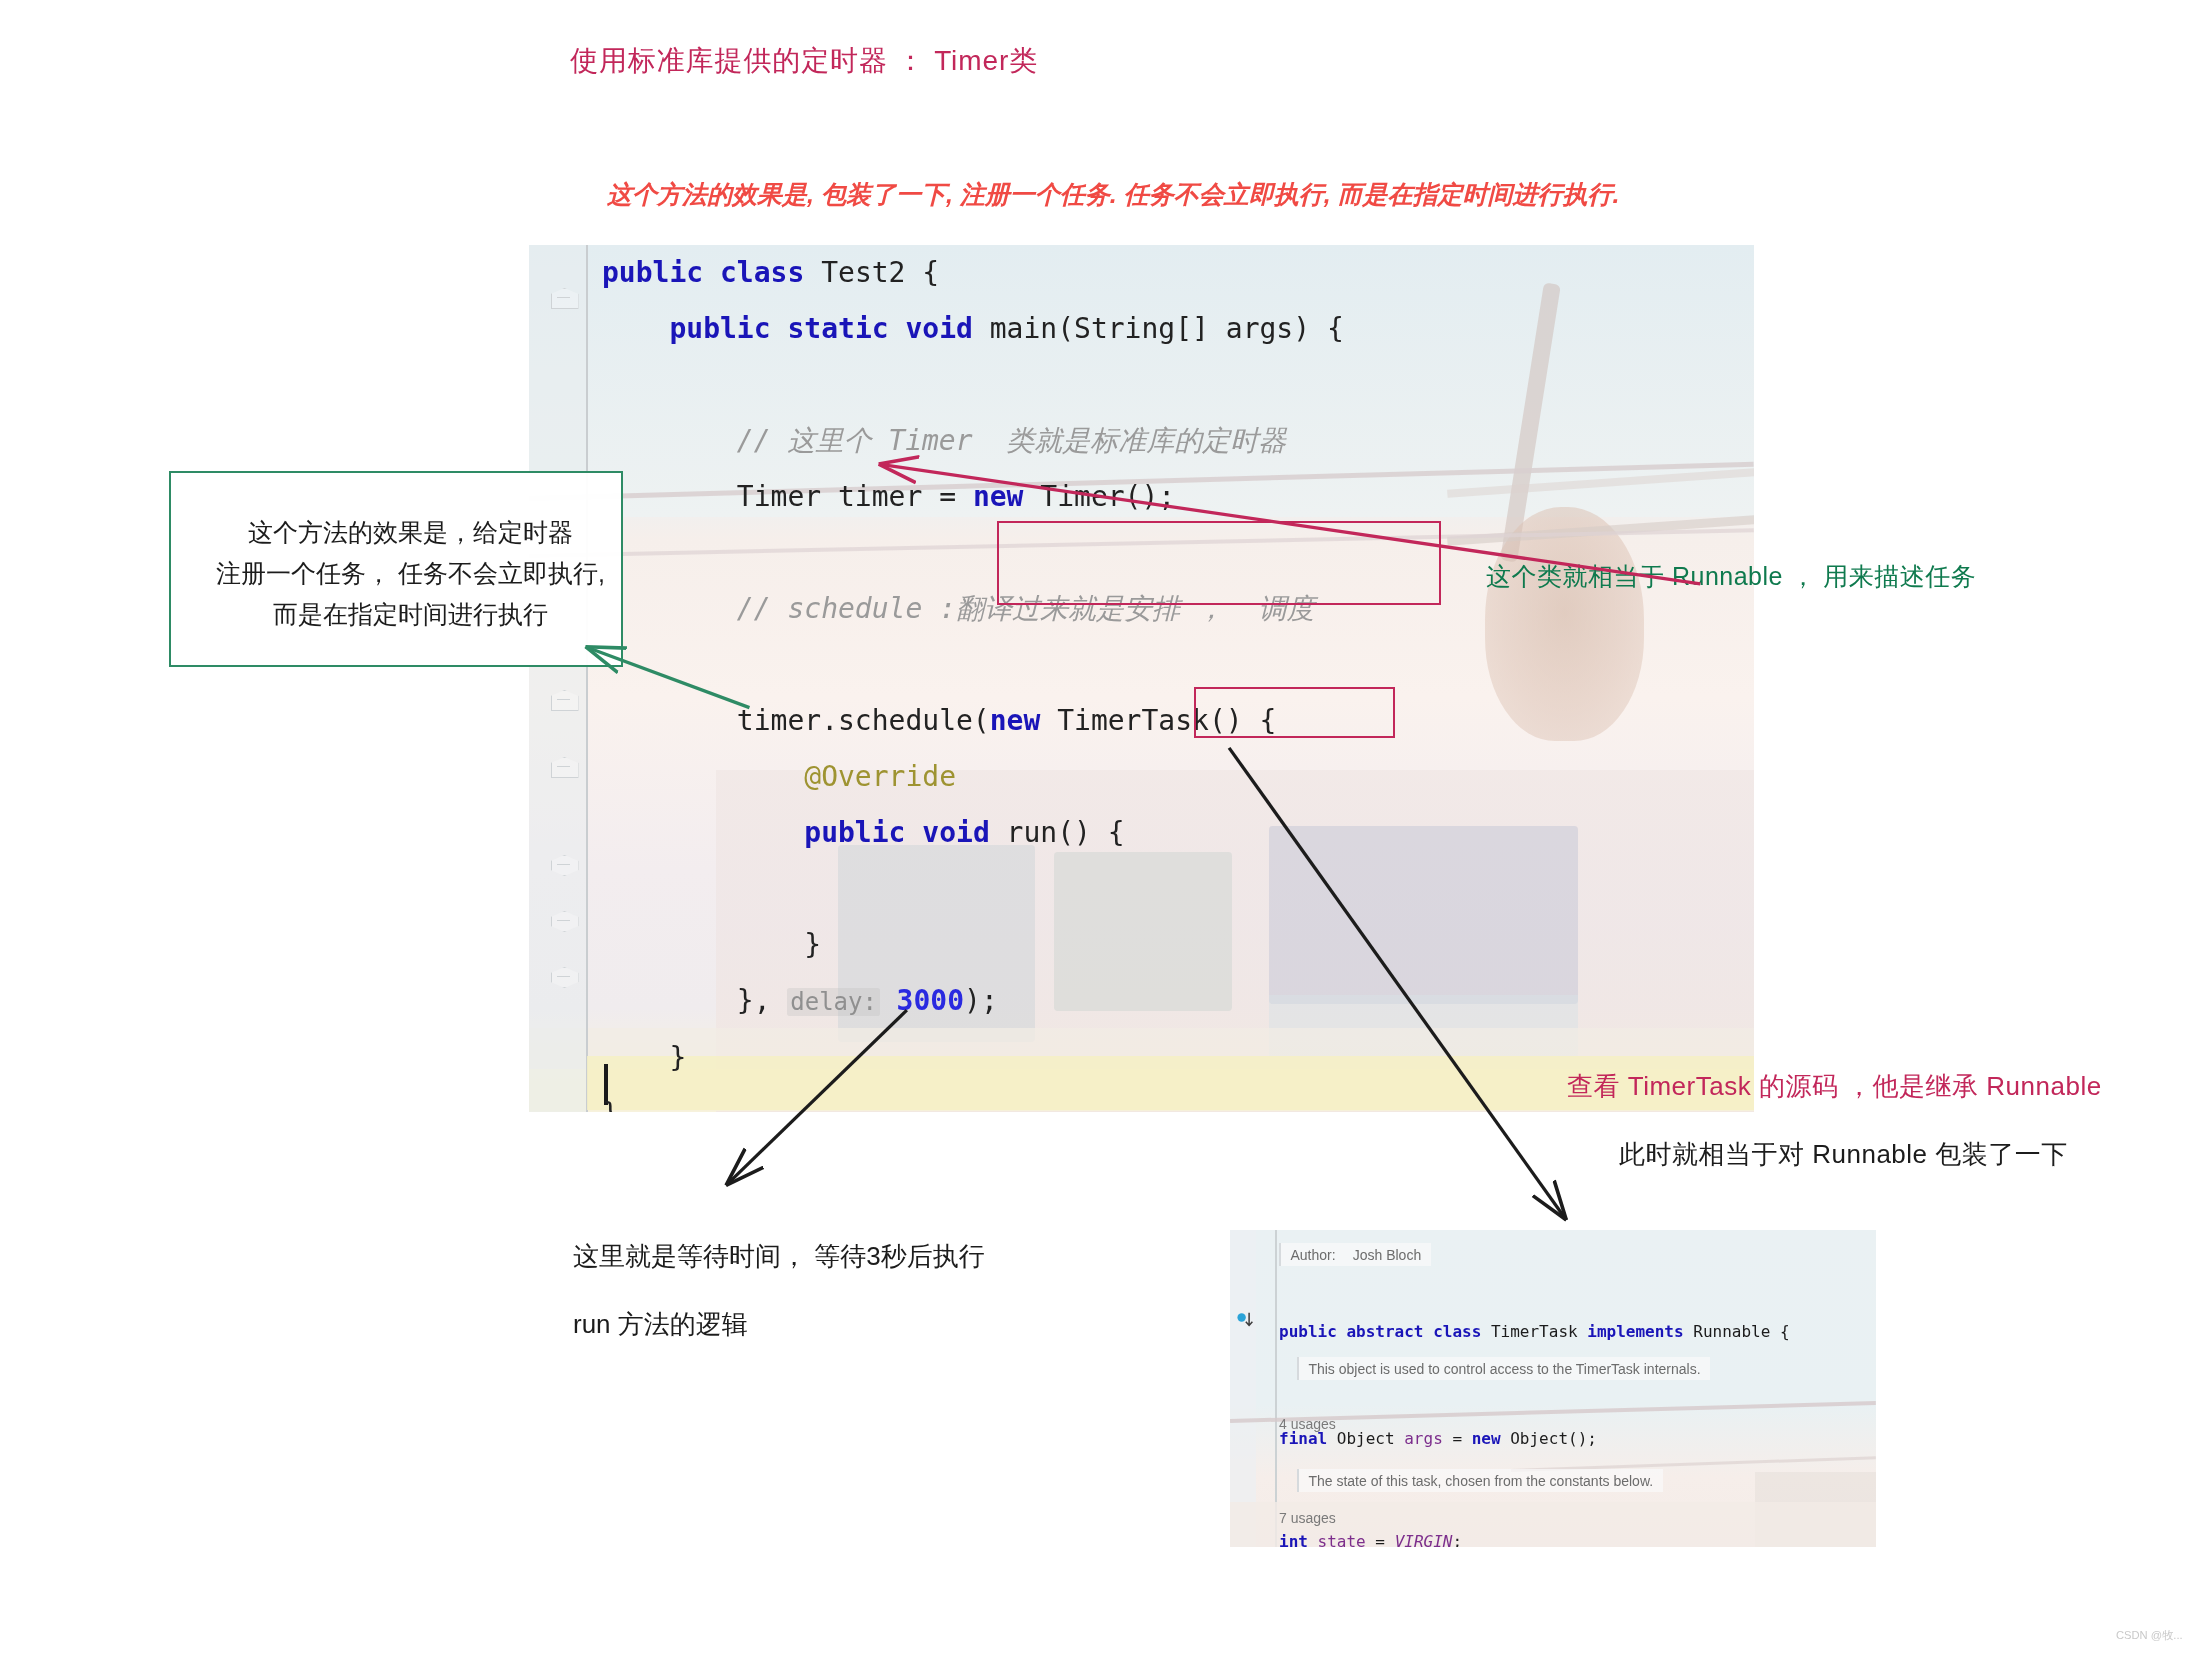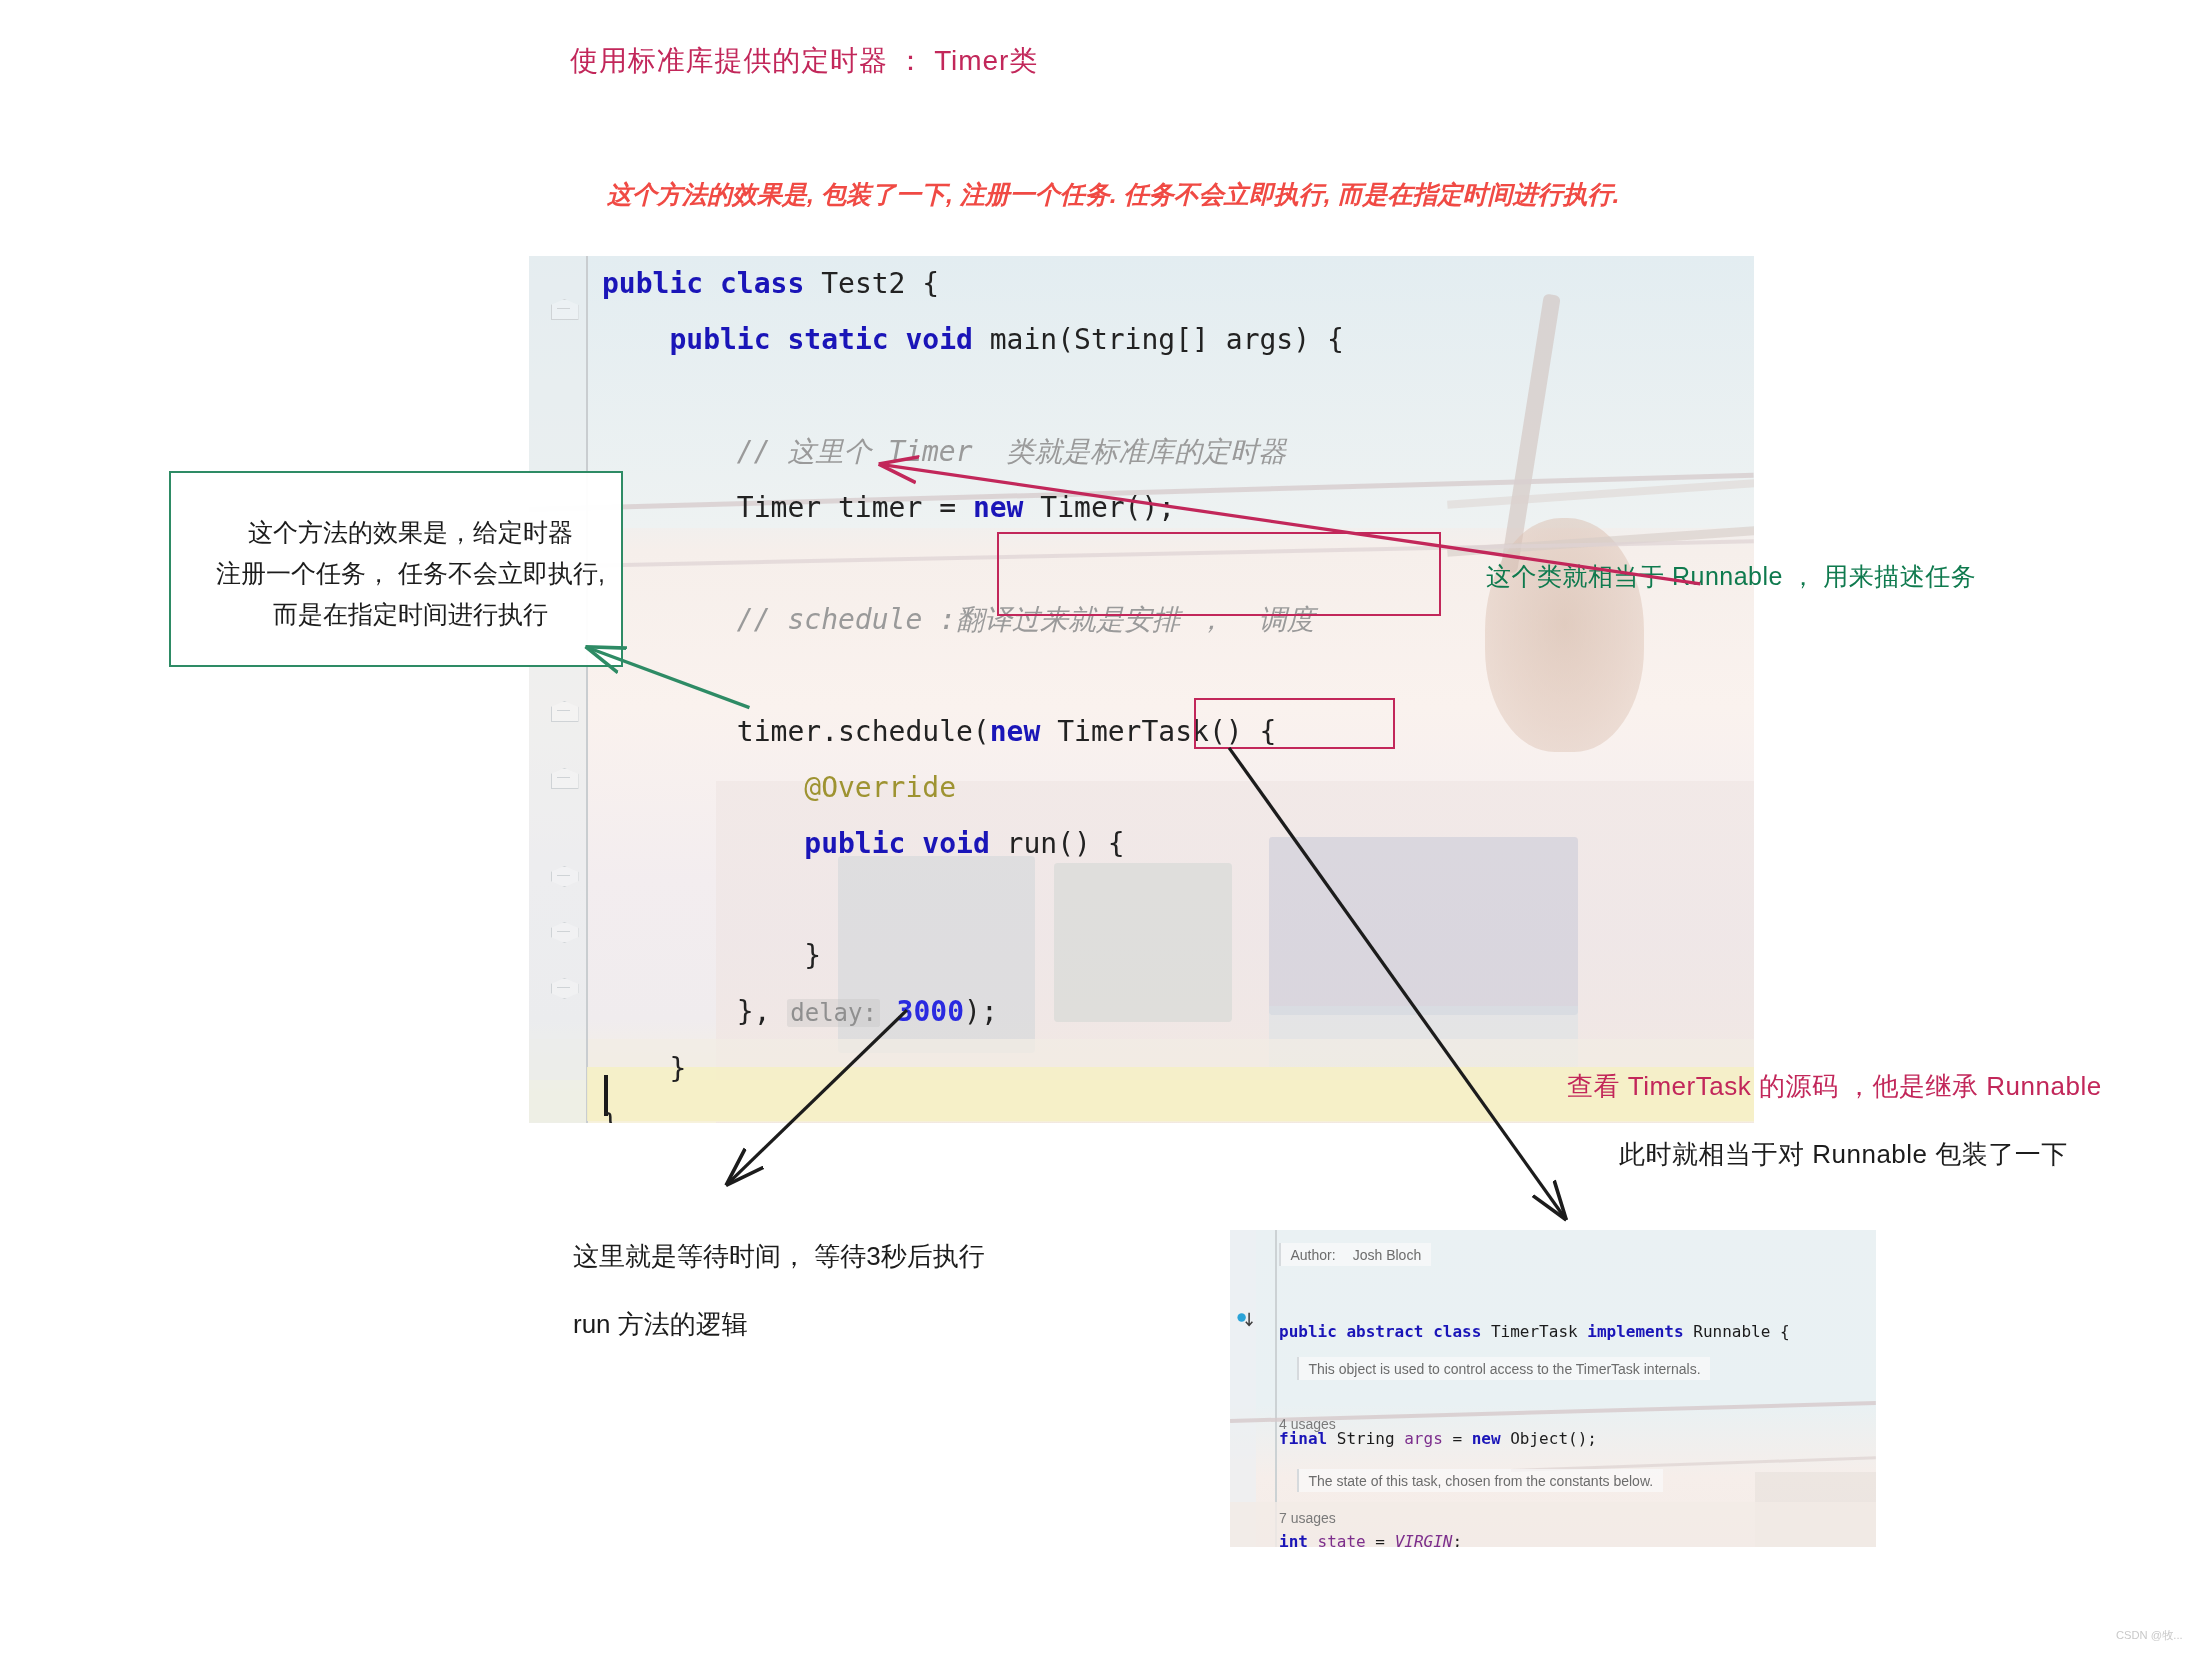--- a/index.html
+++ b/index.html
@@ -19,21 +19,20 @@
     font-size:25px;color:#f04a44;font-style:italic;white-space:nowrap;
     font-weight:600;
   }
 
   
   #editor{
     left:529px;top:245px;width:1225px;height:867px;
     overflow:hidden;
     background:
       linear-gradient(180deg,#e7eff2 0%,#e9f0f3 26%,#f6efeb 34%,#faf2ee 52%,#f3edef 72%,#f0ecee 88%,#f7f2dd 100%);
-    margin-top: 11px;
   }
   
   .wall{position:absolute;pointer-events:none;}
   #wall-sky{left:0;top:0;width:1225px;height:272px;background:linear-gradient(180deg,#e3edf1,#eef2f2);}
   #wall-wire1{left:0;top:251px;width:1225px;height:4.7px;background:#d8cfd0;transform:rotate(-1.6deg);transform-origin:0 0;opacity:.85;}
   #wall-wire2{left:0;top:309px;width:1225px;height:3.7px;background:#ded3d4;transform:rotate(-1.2deg);transform-origin:0 0;opacity:.7;}
   #wall-violin-neck{left:993px;top:37px;width:17px;height:281px;background:#cdbdb8;transform:rotate(9deg);opacity:.55;border-radius:5.6px;}
   #wall-violin-body{left:956px;top:262px;width:159px;height:234px;background:radial-gradient(ellipse at 50% 45%,#caa894 0%,#d9bdae 55%,#e6d2c6 100%);border-radius:48% 48% 44% 44%;opacity:.5;}
   #wall-rail{left:918px;top:281px;width:309px;height:9.4px;background:#d6cbc6;transform:rotate(-4deg);opacity:.6;}
   #wall-rail2{left:918px;top:234px;width:309px;height:7.5px;background:#dcd2cd;transform:rotate(-4deg);opacity:.5;}
@@ -201,21 +200,21 @@
   <div class="src-doc" style="left:49px;top:13px;">
     <span>Author:</span>
     <span style="display:inline-block;width:9.4px"></span>
     <span>Josh Bloch</span>
   </div>
 
   <div class="src-code" id="src-class-decl" style="left:49px;top:92px;"><span class="s-kw">public</span><span> </span><span class="s-kw">abstract</span><span> </span><span class="s-kw">class</span><span> TimerTask </span><span class="s-kw">implements</span><span> Runnable {</span></div>
 
   <div class="src-doc" style="left:67px;top:127px;">This object is used to control access to the TimerTask internals.</div>
   <div class="src-use" style="left:49px;top:174px;margin-top:12px;">4 usages</div>
-  <div class="src-code" id="src-field-1" style="left:49px;top:199px;"><span class="s-kw">final</span><span> String </span><span class="s-fld">args</span><span> = </span><span class="s-kw">new</span><span> Object();</span></div>
+  <div class="src-code" id="src-field-1" style="left:49px;top:199px;"><span class="s-kw">final</span><span> Object </span><span class="s-fld">args</span><span> = </span><span class="s-kw">new</span><span> Object();</span></div>
 
   <div class="src-doc" style="left:67px;top:239px;">The state of this task, chosen from the constants below.</div>
   <div class="src-use" style="left:49px;top:280px;">7 usages</div>
   <div class="src-code" id="src-field-2" style="left:49px;top:302px;"><span class="s-kw">int</span><span> </span><span class="s-fld">state</span><span> = </span><span class="s-it">VIRGIN</span><span>;</span></div>
 </div>
 
 <svg class="abs" id="arrows" viewBox="0 0 2358 1766" width="2209" height="1655">
   <defs>
     <marker id="hg" markerWidth="16" markerHeight="16" refX="12" refY="5" orient="auto" markerUnits="strokeWidth">
       <path d="M12,5 L0,1 M12,5 L0,9" stroke="#2e8b65" stroke-width="1.1" fill="none"></path>

